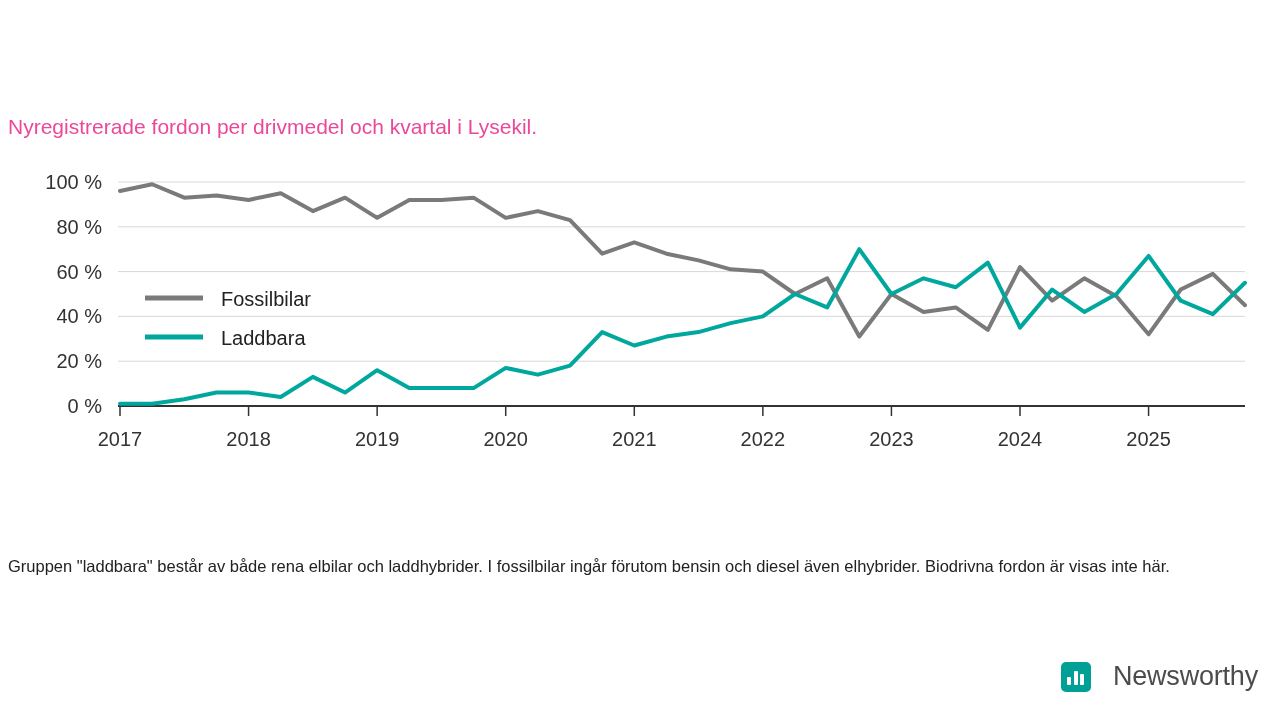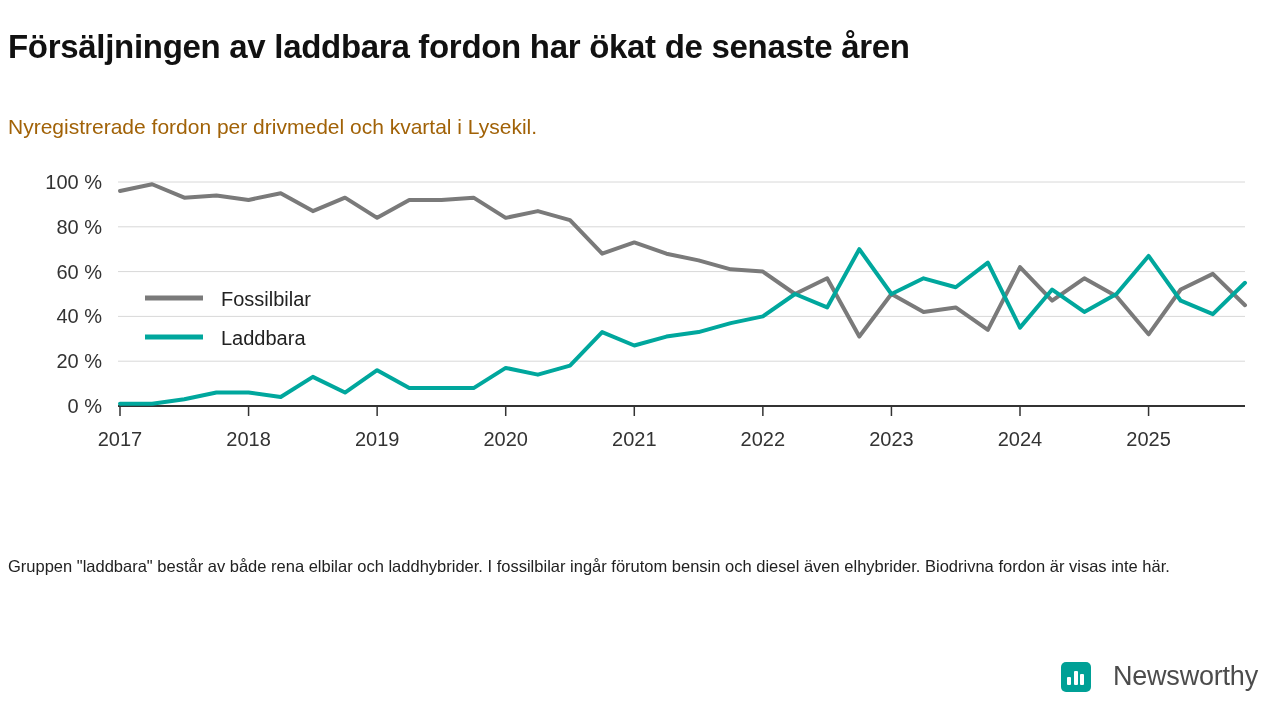--- a/index.html
+++ b/index.html
@@ -31,21 +31,21 @@
     letter-spacing: -0.3px;
     color: #111111;
     white-space: nowrap;
   }
   .subtitle {
     position: absolute;
     left: 8px;
     top: 115px;
     font-size: 21px;
     font-weight: normal;
-    color: #a16207;
+    color: #ec4899;
     white-space: nowrap;
   }
   .chart-area {
     position: absolute;
     left: 0;
     top: 168px;
     width: 1280px;
     height: 350px;
   }
   .footnote {
@@ -101,21 +101,20 @@
     font-family: "Liberation Sans", sans-serif;
     font-size: 20px;
     fill: #222222;
   }
 </style>
 </head>
 <body>
 
 <div class="page">
 
-  <div class="title">Försäljningen av laddbara fordon har ökat de senaste åren</div>
   <div class="subtitle">Nyregistrerade fordon per drivmedel och kvartal i Lysekil.</div>
 
   <div class="chart-area">
     <svg id="chart-svg" width="1280" height="350" viewBox="0 0 1280 350">
         <line x1="118" x2="1245" y1="238" y2="238" stroke="#333333" stroke-width="2"></line>
         <line x1="118" x2="1245" y1="193.20000000000002" y2="193.20000000000002" stroke="#d8d8d8" stroke-width="1"></line>
         <line x1="118" x2="1245" y1="148.4" y2="148.4" stroke="#d8d8d8" stroke-width="1"></line>
         <line x1="118" x2="1245" y1="103.60000000000001" y2="103.60000000000001" stroke="#d8d8d8" stroke-width="1"></line>
         <line x1="118" x2="1245" y1="58.79999999999999" y2="58.79999999999999" stroke="#d8d8d8" stroke-width="1"></line>
         <line x1="118" x2="1245" y1="14" y2="14" stroke="#d8d8d8" stroke-width="1"></line>

